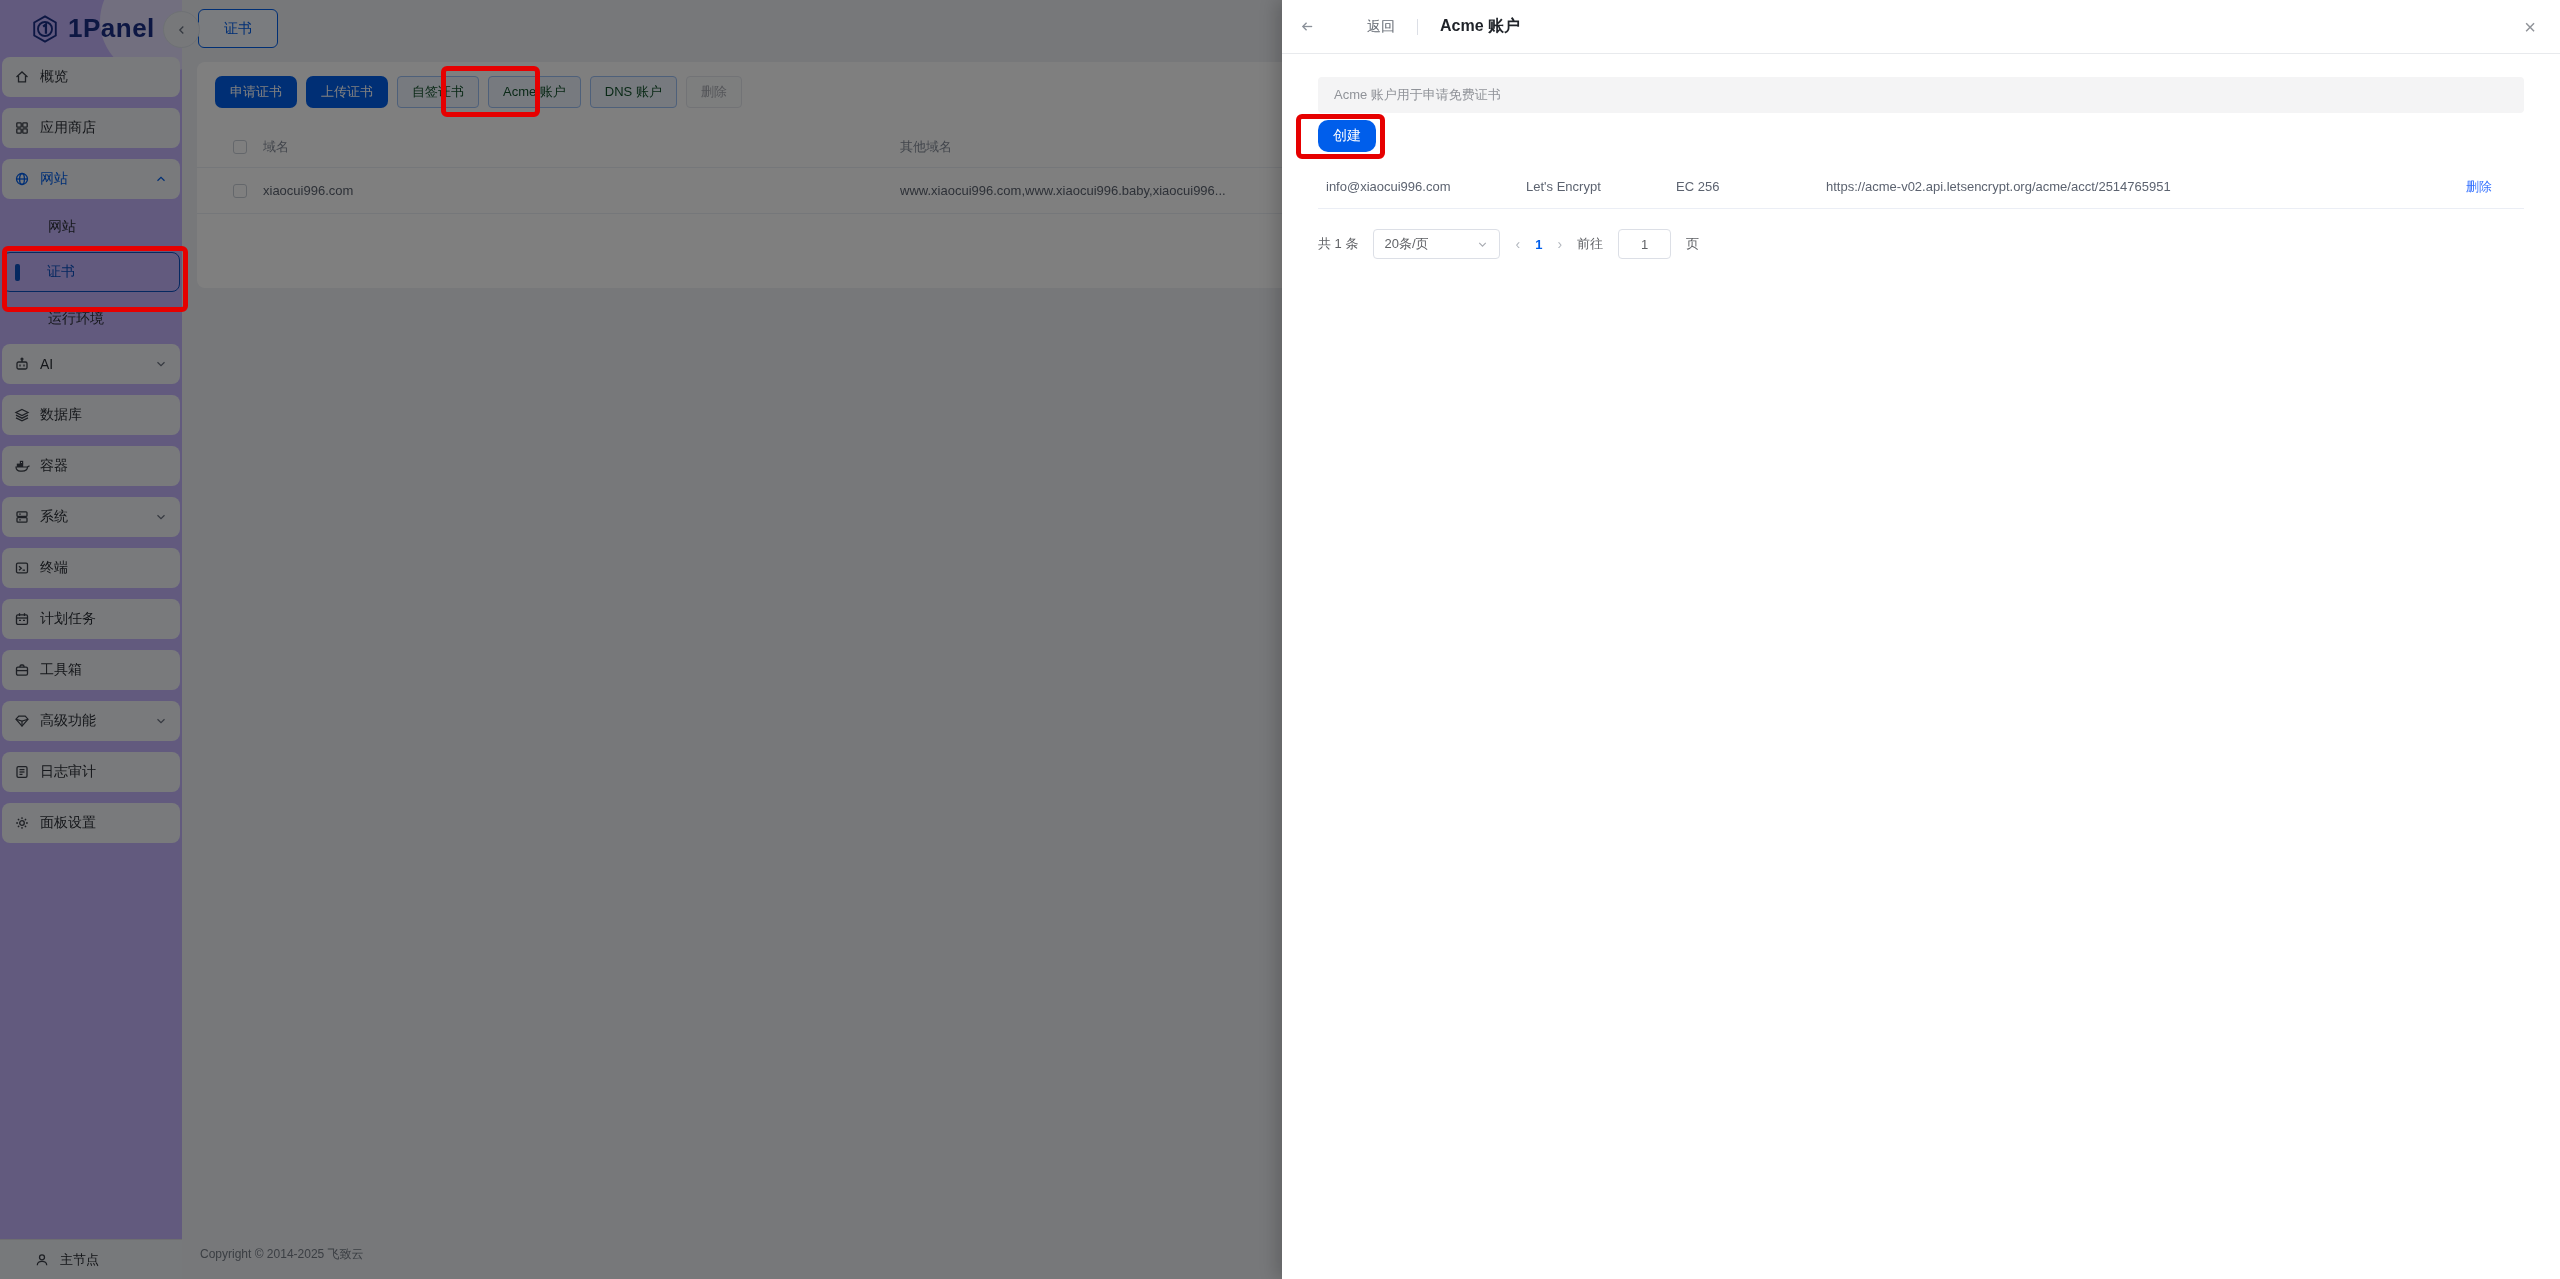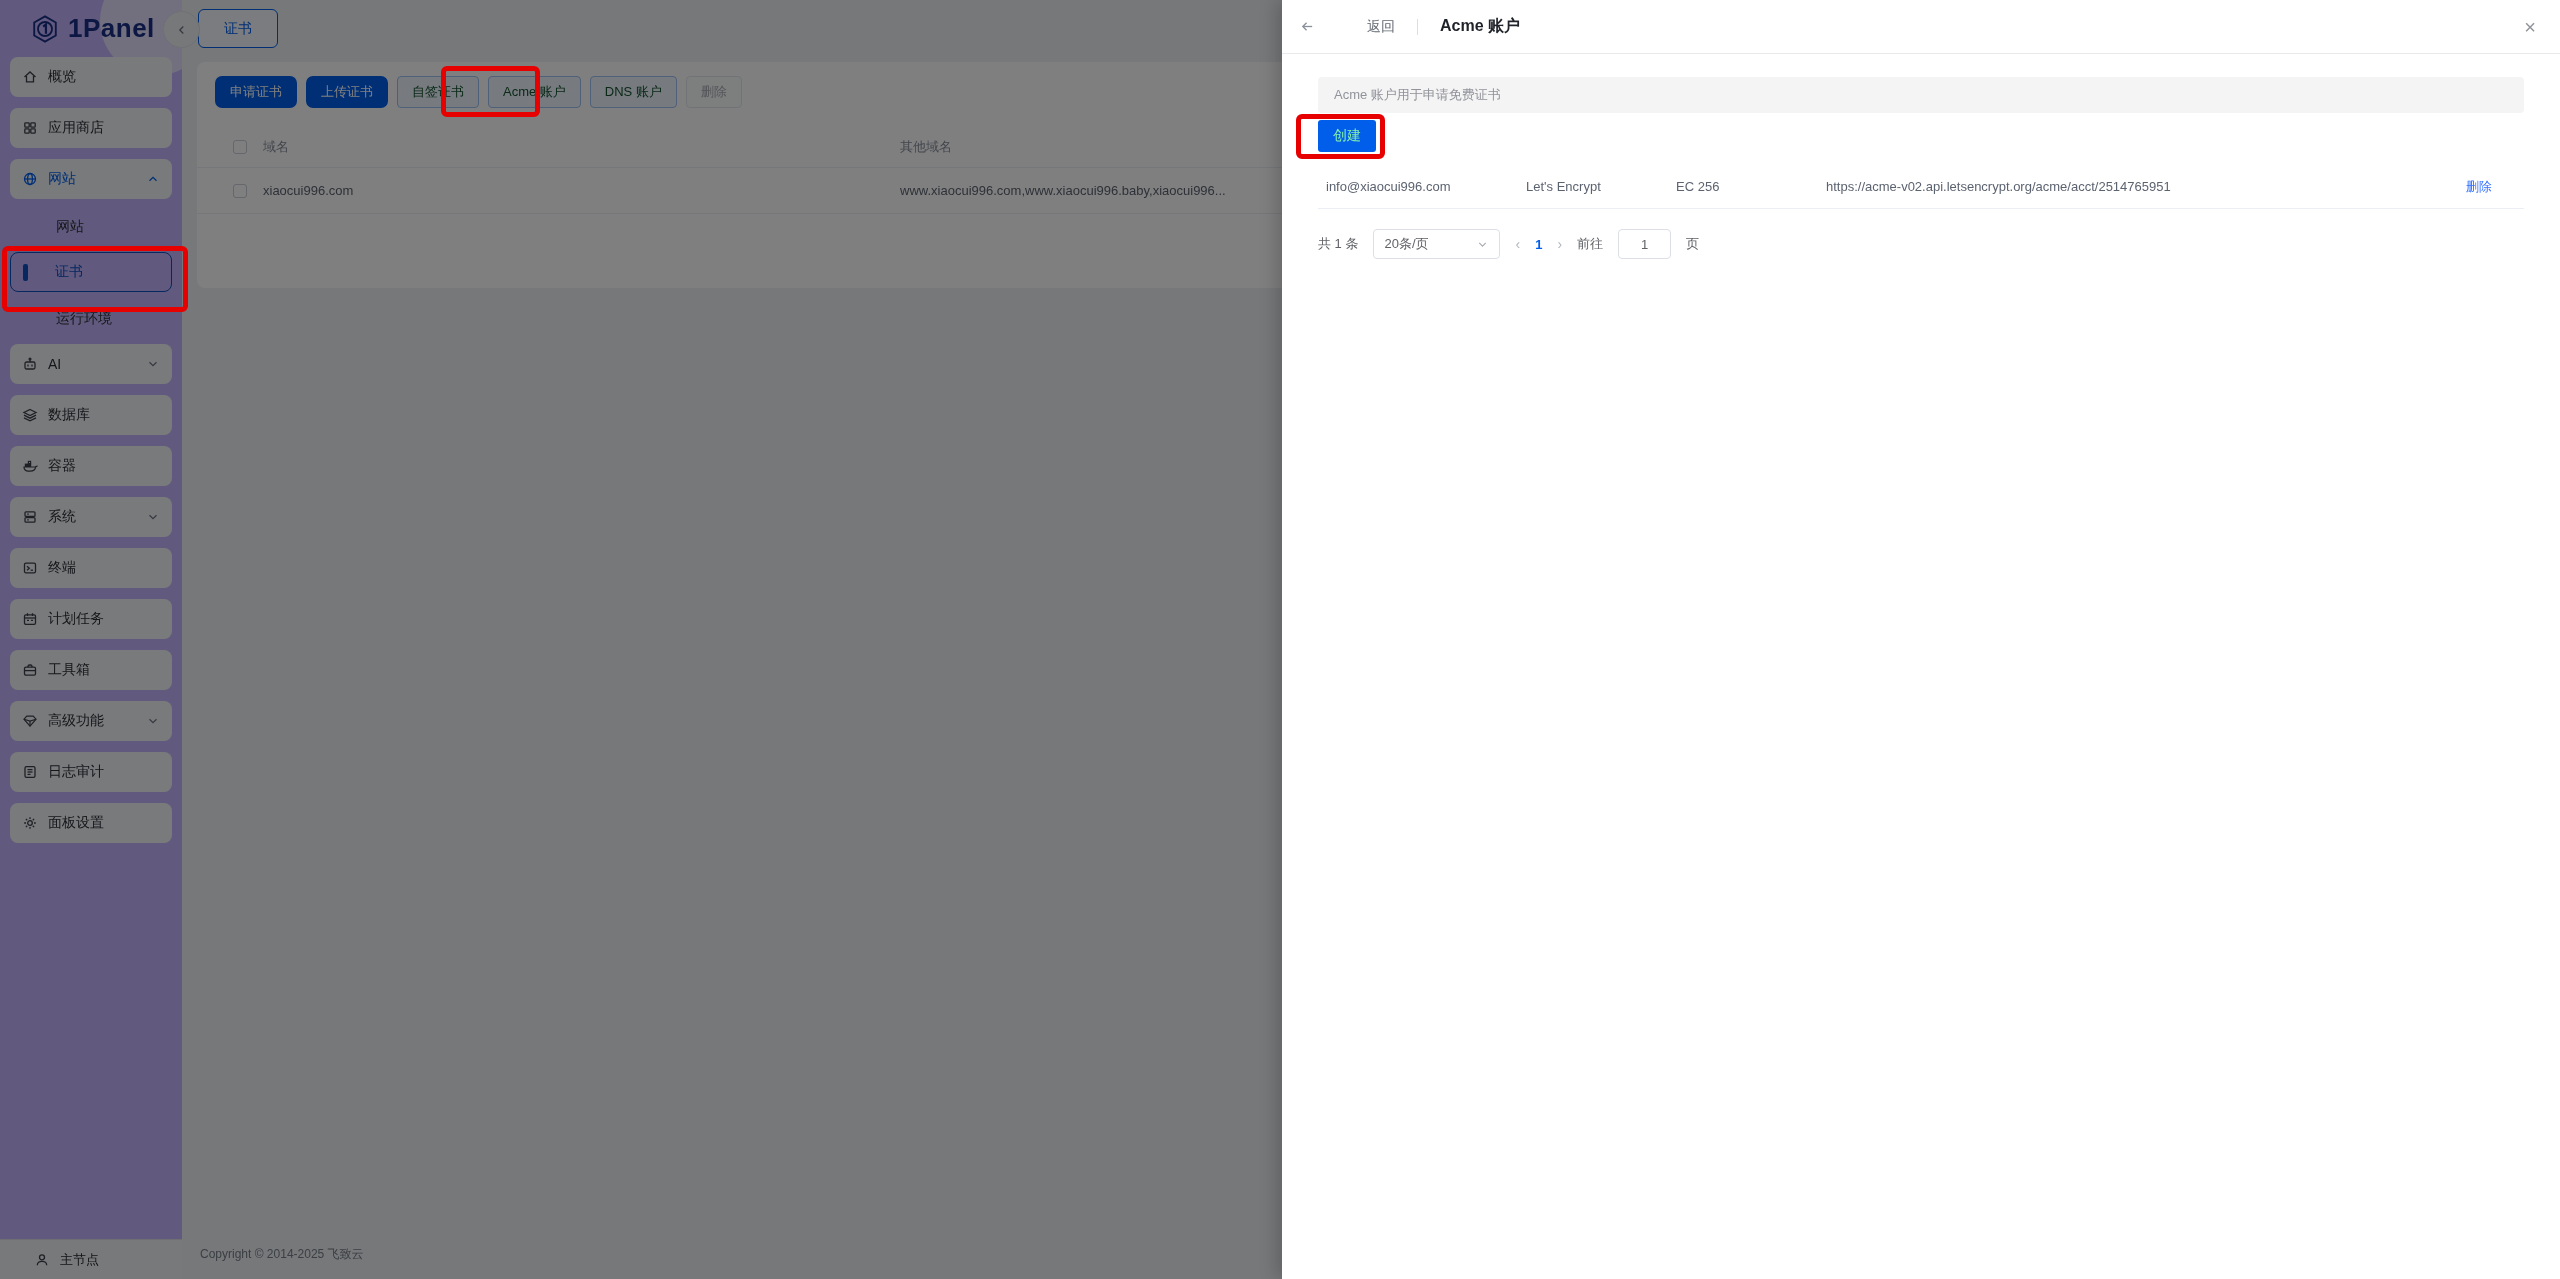--- a/index.html
+++ b/index.html
@@ -13,21 +13,21 @@
     position:absolute; left:0; top:0; width:182px; height:100%;
     background:#c4b5fd; z-index:5; overflow:hidden;
   }
   .sidebar::before{
     content:""; position:absolute; right:-28px; top:-34px; width:110px; height:110px;
     border-radius:50%; background:rgba(255,255,255,.55);
   }
   .logo-row { height:57px; display:flex; align-items:center; padding-left:30px; position:relative; }
   .logo-hex { width:30px; height:30px; margin-right:8px; }
   .logo-text { font-size:26px; font-weight:bold; color:#1b2f87; letter-spacing:.5px; }
-  .menu { padding:0 10px; }
+  .menu { padding:0 2px; }
   .menu-item {
     height:40px; margin-bottom:11px; border-radius:8px; background:#f3f5f8;
     display:flex; align-items:center; padding:0 12px; font-size:14px; color:#2b2f36;
     cursor:pointer; position:relative;
   }
   .menu-item .mi-icon { width:16px; height:16px; margin-right:10px; display:inline-flex; color:#3c414a; }
   .menu-item.active { color:#005eeb; }
   .menu-item.active .mi-icon { color:#005eeb; }
   .menu-item .chev { margin-left:auto; display:inline-flex; color:#6b7280; }
   .menu-item.active .chev { color:#005eeb; }
@@ -90,22 +90,22 @@
   .back-group .bk-icon { display:inline-flex; margin-right:8px; color:#8a9099; }
   .hdr-divider { width:1px; height:16px; background:#dcdfe6; margin:0 22px; }
   .drawer-title { font-size:16px; font-weight:600; color:#1f2329; }
   .close-btn { margin-left:auto; font-size:20px; color:#909399; cursor:pointer; line-height:1; }
   .drawer-body { padding:0 36px; }
   .alert-bar {
     margin-top:23px; height:36px; background:#f4f4f5; border-radius:4px;
     display:flex; align-items:center; padding:0 16px; font-size:13px; color:#909399;
   }
   .create-btn {
-    margin-top:7px; width:58px; height:32px; background:#005eeb; color:#86efac; font-size:14px;
-    border:none; border-radius:3px; display:flex; align-items:center; justify-content:center; cursor:pointer;
+    margin-top:7px; width:58px; height:32px; background:#005eeb; color:#ffffff; font-size:14px;
+    border:none; border-radius:10px; display:flex; align-items:center; justify-content:center; cursor:pointer;
   }
   .d-table { margin-top:13px; font-size:13px; }
   .d-thead { height:38px; display:flex; align-items:center; border-bottom:1px solid #ebeef5; color:#7d8592; }
   .d-trow  { height:44px; display:flex; align-items:center; border-bottom:1px solid #ebeef5; color:#5c6370; }
   .d-cell { padding-left:8px; }
   .c-email { width:200px; } .c-type { width:150px; } .c-algo { width:150px; }
   .c-url { width:640px; } .c-action { flex:1; }
   .link { color:#3370ff; cursor:pointer; }
   .pagination {
     margin-top:20px; display:flex; align-items:center; 

